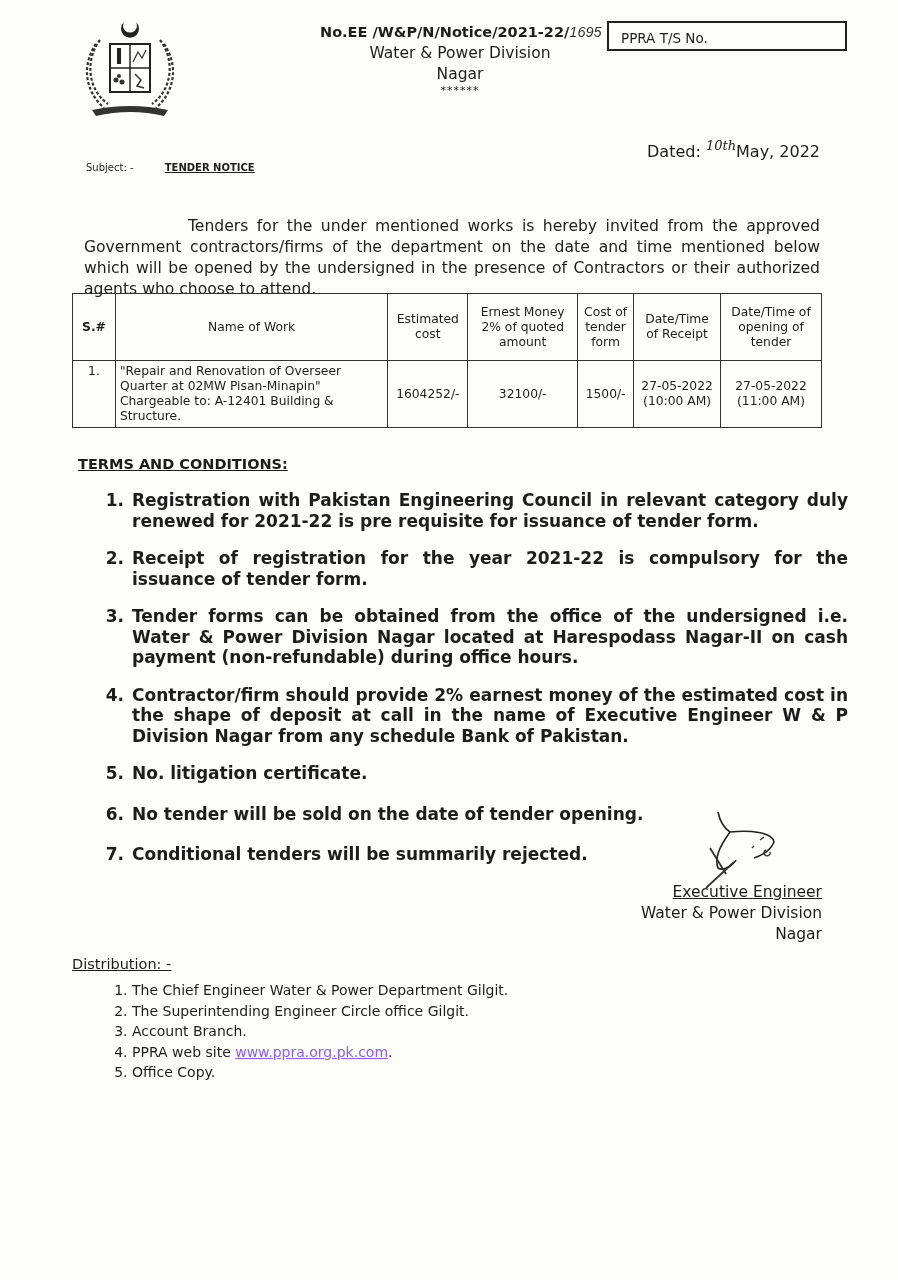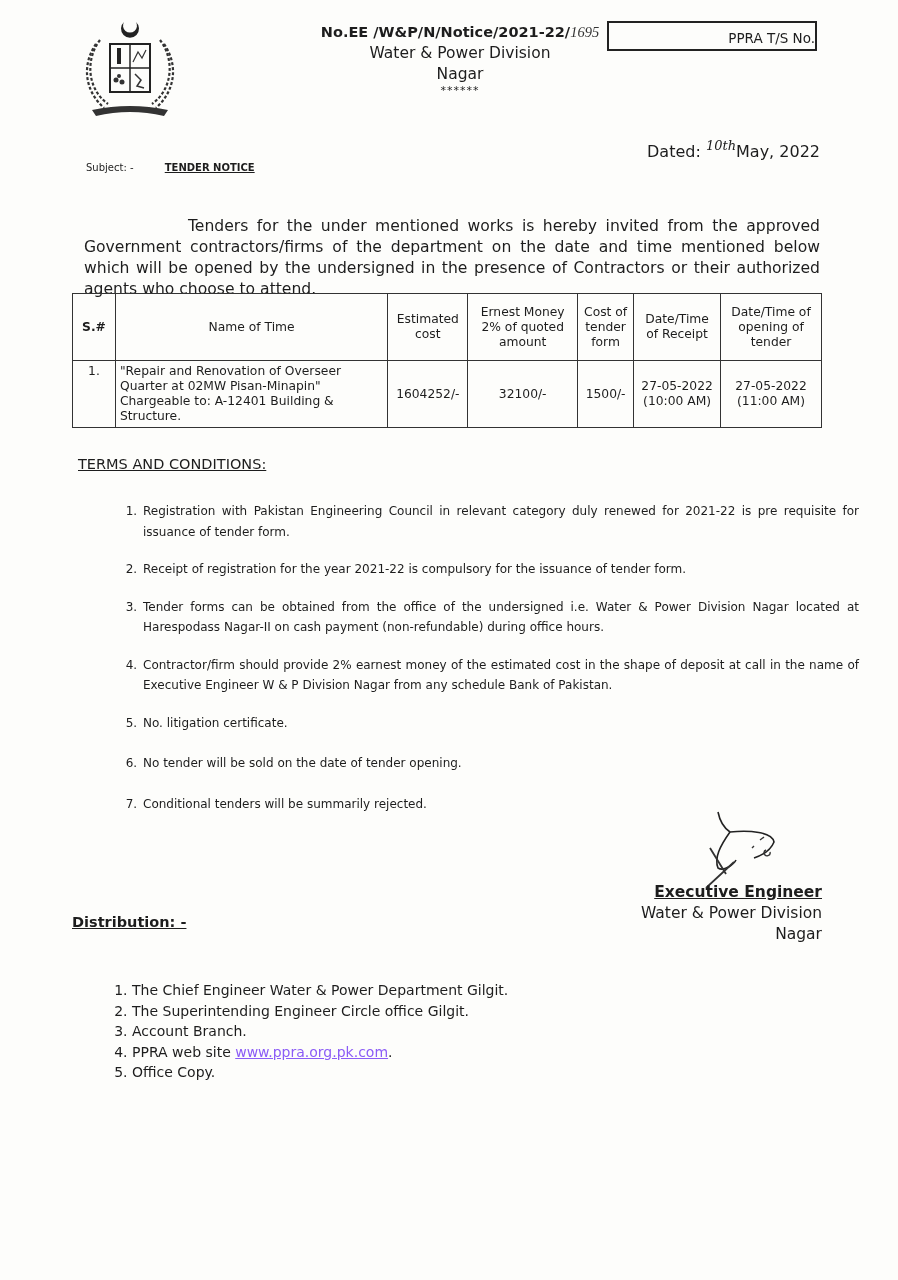--- a/index.html
+++ b/index.html
@@ -11,26 +11,26 @@
       position: relative;
       overflow: hidden;
     }
     .abs { position: absolute; }
     .emblem { left: 78px; top: 18px; width: 104px; height: 104px; }
     .header-block {
       left: 320px; top: 22px; width: 280px;
       text-align: center; font-size: 15.5px; line-height: 21px;
     }
     .header-block .ref { font-weight: bold; font-size: 14.5px; white-space: nowrap; }
-    .header-block .ref .hand { font-family: Liberation Serif, serif; font-weight: normal; font-style: italic; color: #333; }
+    .header-block .ref .hand { font-family: Liberation Sans, sans-serif; font-weight: normal; font-style: italic; color: #333; }
     .header-block .stars { font-size: 11px; line-height: 12px; letter-spacing: 1px; }
     .ppra-box {
-      left: 607px; top: 21px; width: 210px; height: 30px;
+      left: 607px; top: 21px; width: 240px; height: 30px;
       border: 2px solid #222; box-sizing: border-box;
-      font-size: 13.5px; padding: 7px 0 0 12px; text-align: right;
+      font-size: 13.5px; padding: 7px 0 0 12px;
     }
     .dated { right: 78px; top: 142px; font-size: 16px; }
     .dated .hand { font-family: "DejaVu Serif", serif; font-style: italic; font-size: 13px; position: relative; top: -7px; }
     .subject { left: 86px; top: 162px; font-size: 10px; }
     .subject .tn { font-weight: bold; text-decoration: underline; margin-left: 28px; }
     .intro {
       left: 84px; top: 202px; width: 736px;
       font-size: 15.6px; line-height: 21px; text-align: justify;
       text-indent: 104px;
       margin-top: 14px;
@@ -39,34 +39,34 @@
       position: absolute; left: 72px; top: 293px; width: 750px;
       border-collapse: collapse; font-size: 12.3px; line-height: 15px;
     }
     table.works th, table.works td {
       border: 1.6px solid #333; text-align: center; vertical-align: middle;
       padding: 3px 4px;
     }
     table.works th { font-weight: normal; height: 60px; }
     table.works td.name { text-align: left; }
     .terms-title {
-      left: 78px; top: 456px; font-size: 14.5px; font-weight: normal; text-decoration: underline;
+      left: 78px; top: 456px; font-size: 14.5px; font-weight: bold; text-decoration: underline;
     }
     ol.terms {
       position: absolute; left: 104px; top: 490px; width: 718px;
-      margin: 11px; padding: 0 0 0 26px; font-size: 12px; line-height: 20.5px;
+      margin: 0; padding: 0 0 0 26px; font-size: 17px; line-height: 20.5px; font-weight: bold;
     }
     ol.terms li { margin-bottom: 17px; text-align: justify; padding-left: 2px; }
     ol.terms li.tight { margin-bottom: 20px; }
     .signature { left: 690px; top: 808px; width: 120px; height: 80px; }
     .sign-block {
       right: 76px; top: 882px; text-align: right; font-size: 15.5px; line-height: 21px;
     }
-    .sign-block .title { font-weight: bold; text-decoration: underline; }
-    .dist-title { left: 72px; top: 914px; font-size: 14.5px; font-weight: bold; text-decoration: underline; text-align: center; }
+    .sign-block .title { font-weight: normal; text-decoration: underline; }
+    .dist-title { left: 72px; top: 956px; font-size: 14.5px; font-weight: normal; text-decoration: underline; text-align: center; }
     ol.dist {
       position: absolute; left: 97px; top: 972px; margin: 8px; padding: 0 0 0 27px;
       font-size: 14px; line-height: 20.6px;
     }
     ol.dist a { color: #8b5cf6; text-decoration: underline; }
   </style>
 </head>
 <body>
 
 <div class="abs emblem">
@@ -122,21 +122,21 @@
       <col style="width:273px">
       <col style="width:80px">
       <col style="width:110px">
       <col style="width:56px">
       <col style="width:87px">
       <col style="width:101px">
   </colgroup>
   <thead>
     <tr>
       <th style="font-weight:bold">S.#</th>
-      <th>Name of Time</th>
+      <th>Name of Work</th>
       <th>Estimated cost</th>
       <th>Ernest Money 2% of quoted amount</th>
       <th>Cost of tender form</th>
       <th>Date/Time of Receipt</th>
       <th>Date/Time of opening of tender</th>
     </tr>
   </thead>
   <tbody>
     <tr>
       <td style="vertical-align:top">1.</td>

